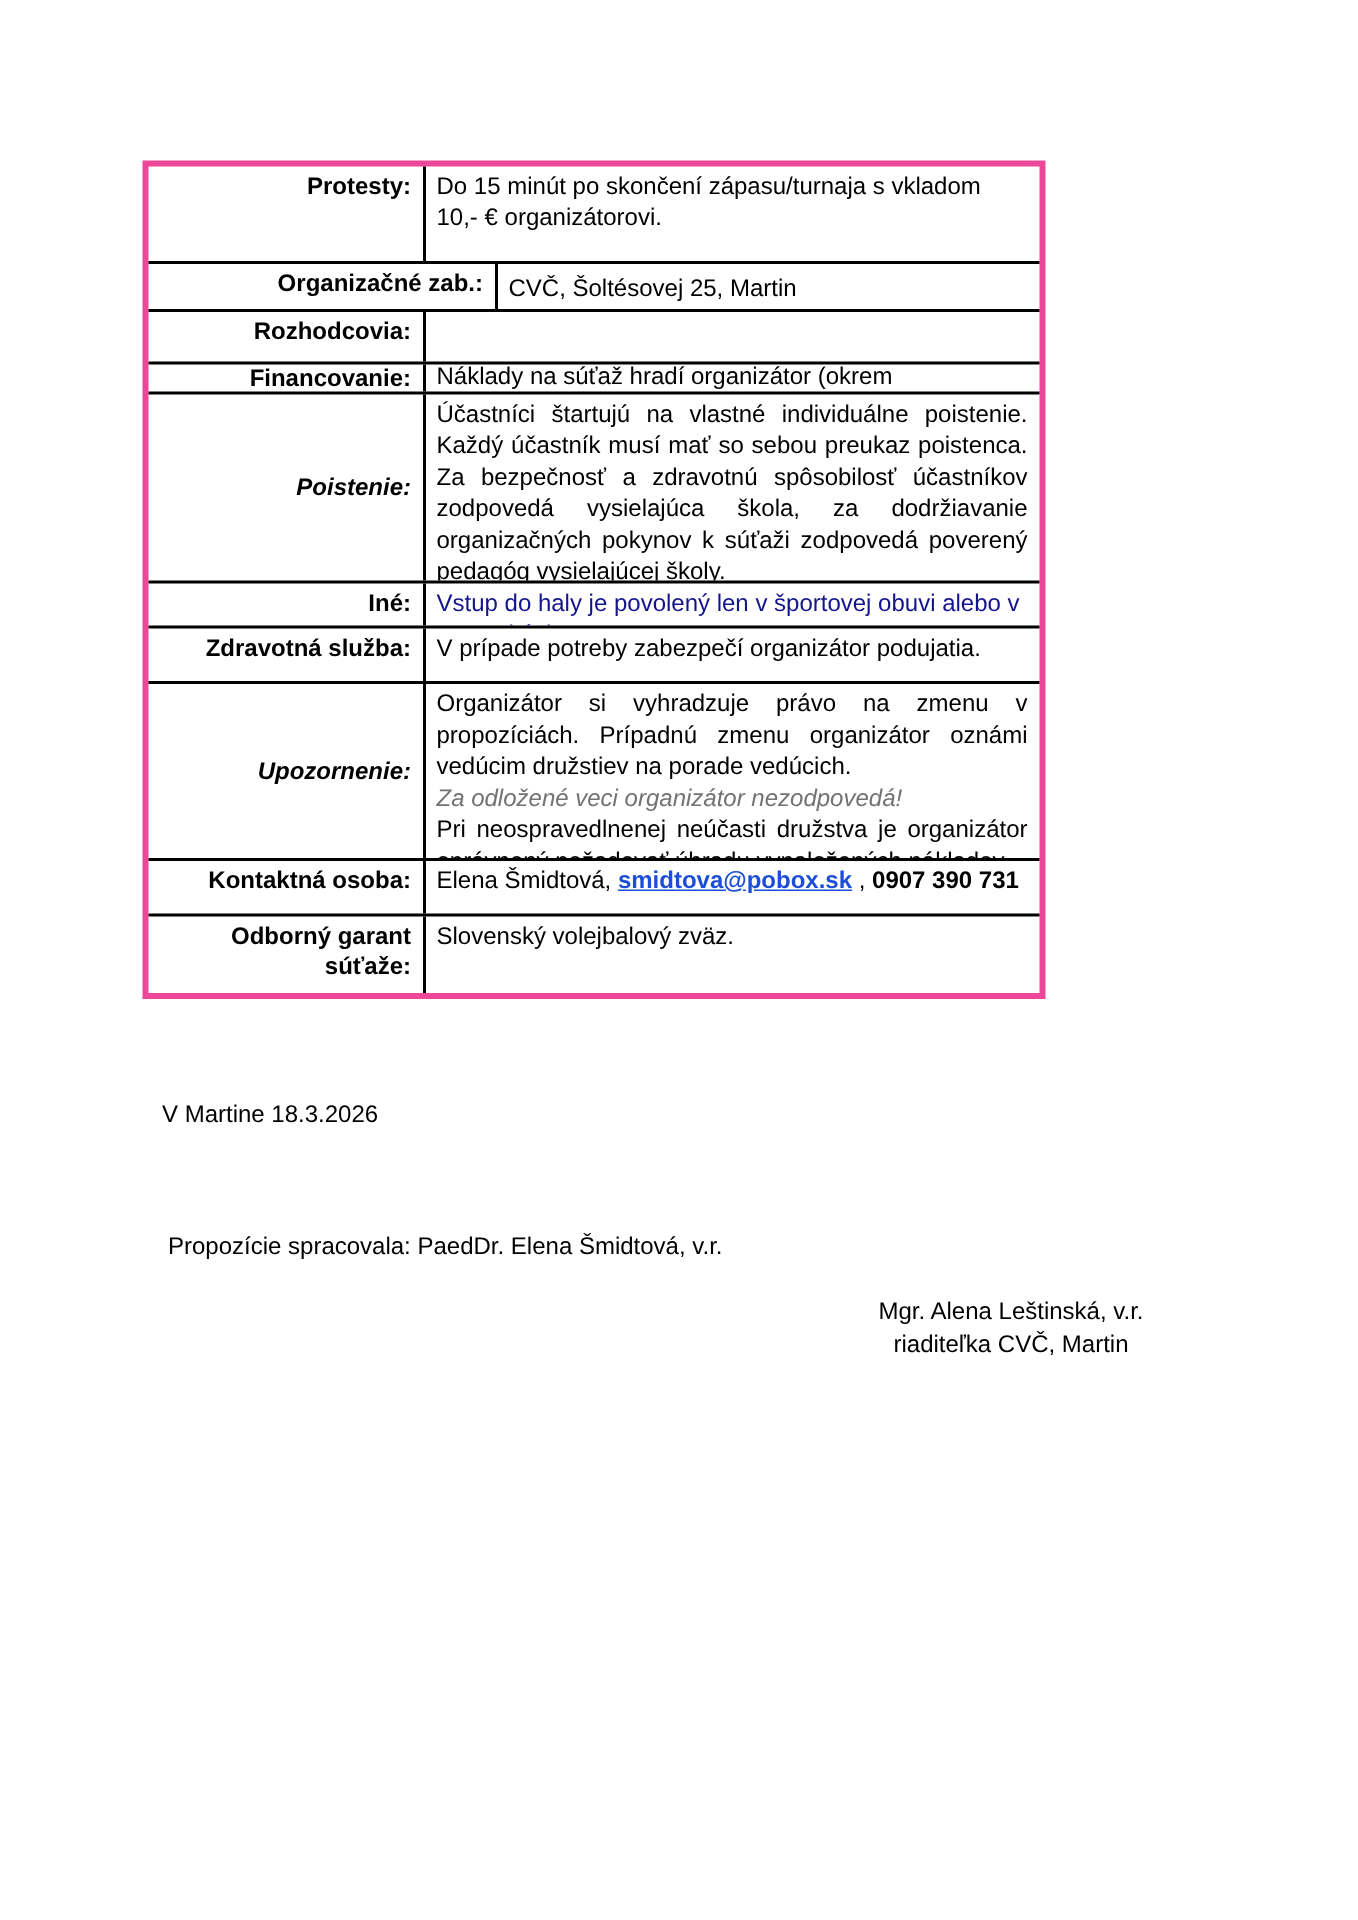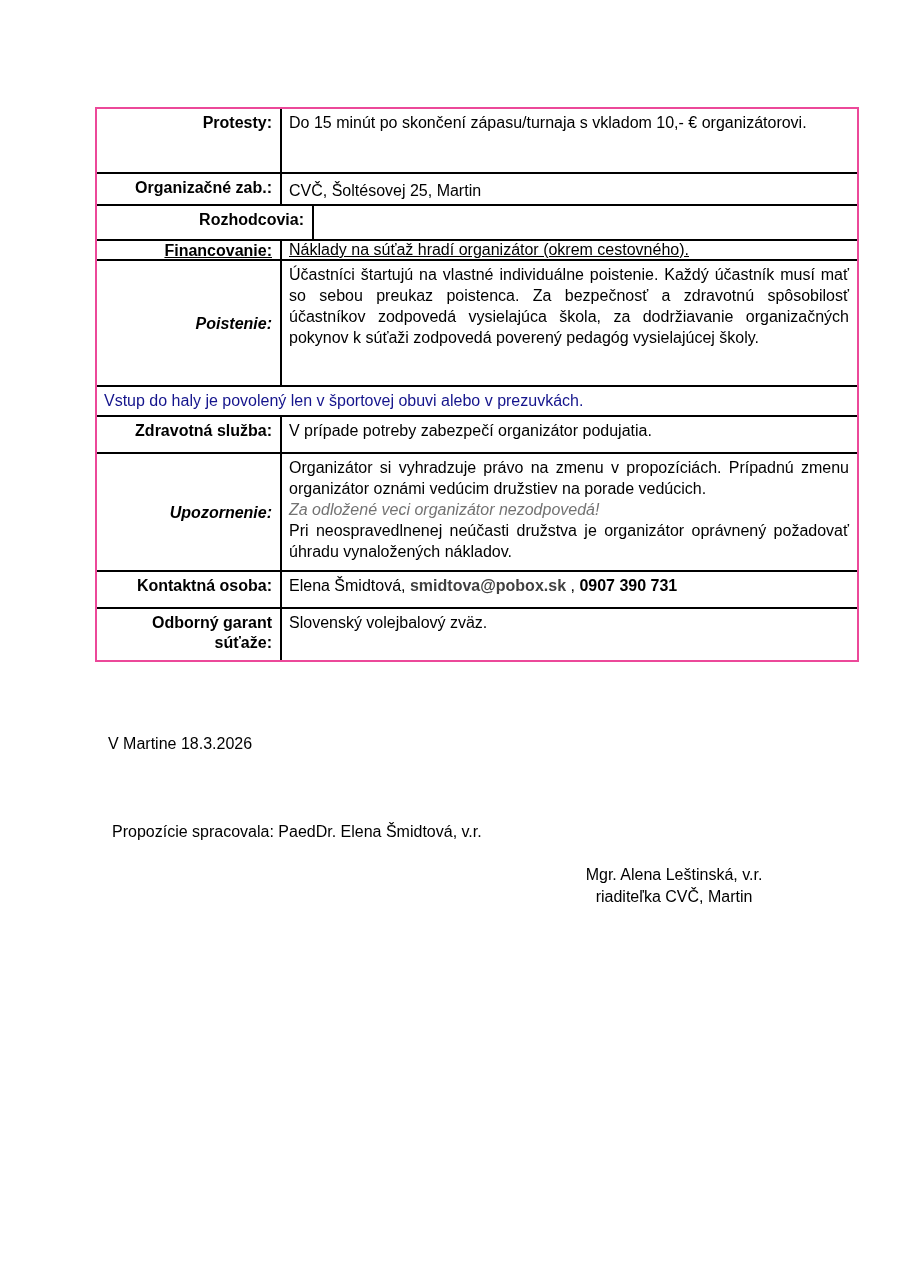--- a/index.html
+++ b/index.html
@@ -5,22 +5,22 @@
   html,body{margin:0;padding:0;background:#ffffff;}
   .page{
     position:relative;
     width:905px;height:1280px;
     background:#ffffff;
     font-family:"Liberation Sans",sans-serif;
     color:#000000;
     overflow:hidden;
   }
   .doc-table{
-    position:absolute;left:95px;top:107px;width:764px;
-    border:2px solid #ec4899;
+    position:absolute;left:95px;top:107px;width:602px;
+    border:4px solid #ec4899;
     box-sizing:border-box;
   }
   .trow{display:flex;align-items:stretch;box-sizing:border-box;}
   .trow + .trow{border-top:2px solid #000000;}
   .cell{box-sizing:border-box;display:flex;flex-direction:column;justify-content:flex-start;overflow:hidden;}
   .label-cell{
     width:185px;min-width:185px;
     border-right:2px solid #000000;
     text-align:right;
     font-weight:bold;
@@ -28,68 +28,69 @@
     padding:4px 8px 2px 4px;
   }
   .content-cell{
     flex:1;
     font-size:16px;line-height:21px;
     padding:3px 8px 2px 7px;
   }
   .content-cell p{margin:0;}
   .v-center{justify-content:center;font-style:italic;}
   .v-end{justify-content:flex-end;padding-bottom:3px;}
-  .tight{padding-top:0;text-decoration:underline;}
+  .tight{padding-top:0;}
   .tight p{line-height:18px;}
   .just{text-align:justify;}
   .run-navy{color:#14148c;}
   .run-navy-italic{color:#737373;font-style:italic;}
-  .run-link{color:#404040;font-weight:bold;cursor:pointer;}
+  .run-link{color:#1d4ed8;font-weight:bold;text-decoration:underline;cursor:pointer;}
   .run-bold{font-weight:bold;}
   .footer-line{position:absolute;font-size:16px;line-height:21px;white-space:pre;}
   .date-line{left:108px;top:733px;}
   .prepared-line{left:112px;top:821px;}
   .signature-block{
     position:absolute;left:543px;top:864px;width:262px;
     text-align:center;font-size:16px;line-height:22px;
   }
 </style>
 </head>
 <body>
 
 <div class="page">
   <div class="doc-table" id="doc-table">
       <div class="trow" style="height: 63px;">
         <div class="cell label-cell">Protesty:</div>
         <div class="cell content-cell">
           <p><span>Do 15 minút po skončení zápasu/turnaja s vkladom 10,- € organizátorovi.</span></p>
         </div>
       </div>
-      <div class="trow" style="height: 32px;">
+      <div class="trow" style="height: 32px; padding-left: 48px;">
         <div class="cell label-cell">Organizačné zab.:</div>
         <div class="cell content-cell v-end">
           <p><span>CVČ, Šoltésovej 25, Martin</span></p>
         </div>
       </div>
-      <div class="trow" style="height: 35px; padding-left: 32px;">
+      <div class="trow" style="height: 35px;">
         <div class="cell label-cell">Rozhodcovia:</div>
       </div>
       <div class="trow" style="height: 20px;">
         <div class="cell label-cell tight">Financovanie:</div>
         <div class="cell content-cell tight">
           <p><span>Náklady na súťaž hradí organizátor (okrem cestovného).</span></p>
         </div>
       </div>
       <div class="trow" style="height: 126px;">
         <div class="cell label-cell v-center">Poistenie:</div>
         <div class="cell content-cell">
           <p class="just"><span>Účastníci štartujú na vlastné individuálne poistenie. Každý účastník musí mať so sebou preukaz poistenca. Za bezpečnosť a zdravotnú spôsobilosť účastníkov zodpovedá vysielajúca škola, za dodržiavanie organizačných pokynov k súťaži zodpovedá poverený pedagóg vysielajúcej školy.</span></p>
         </div>
       </div>
       <div class="trow" style="height: 30px;">
+        <div class="cell label-cell">Iné:</div>
         <div class="cell content-cell">
           <p><span class="run-navy">Vstup do haly je povolený len v športovej obuvi alebo v prezuvkách.</span></p>
         </div>
       </div>
       <div class="trow" style="height: 37px;">
         <div class="cell label-cell">Zdravotná služba:</div>
         <div class="cell content-cell">
           <p><span>V prípade potreby zabezpečí organizátor podujatia.</span></p>
         </div>
       </div>

